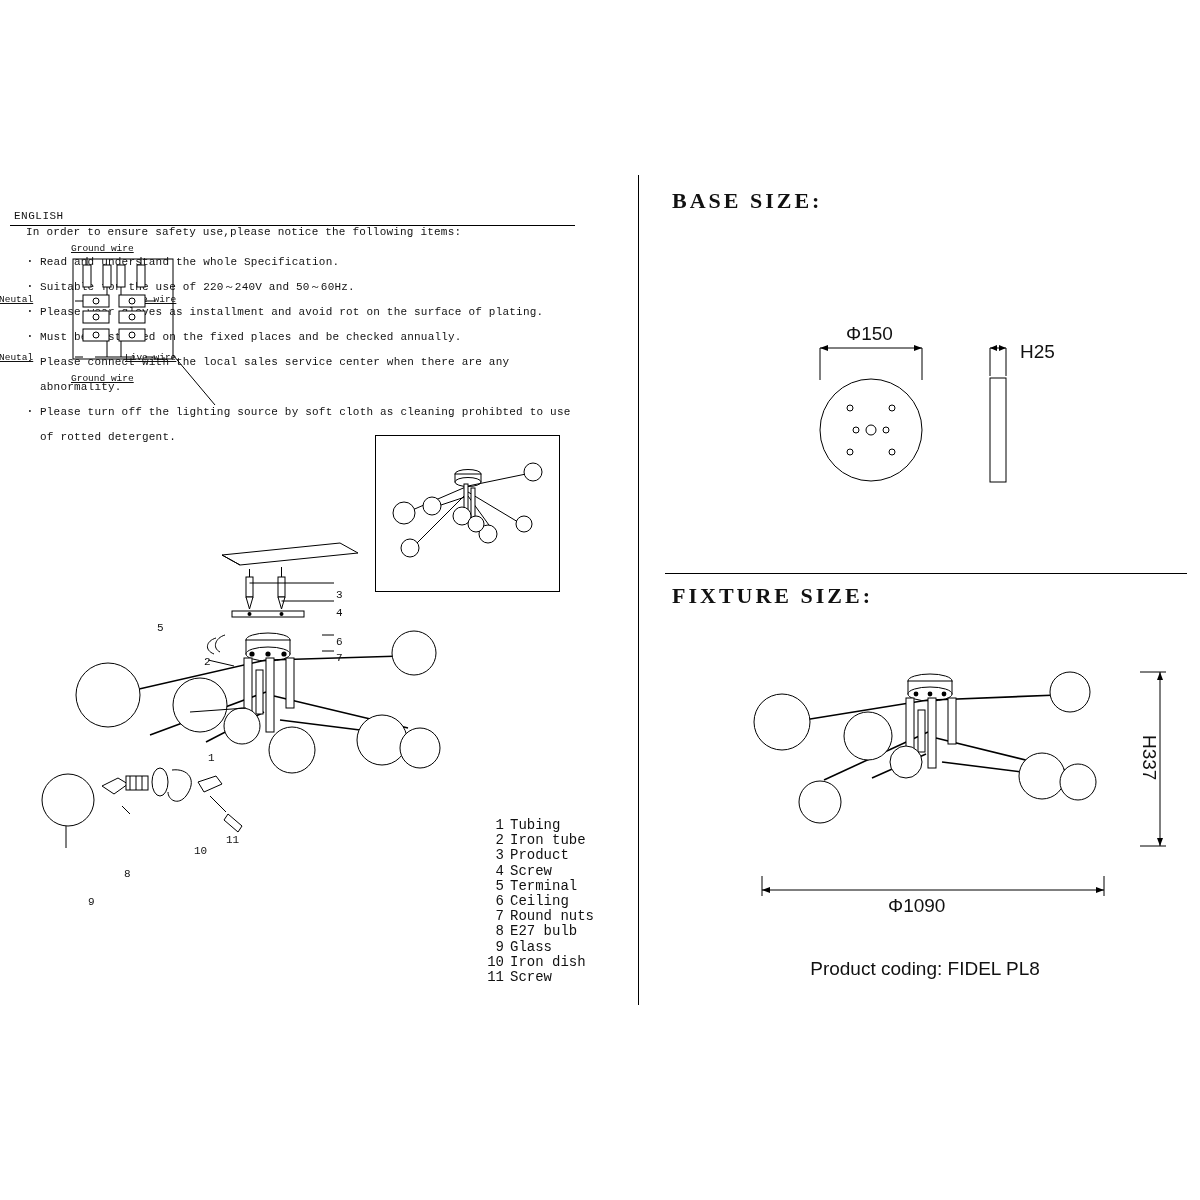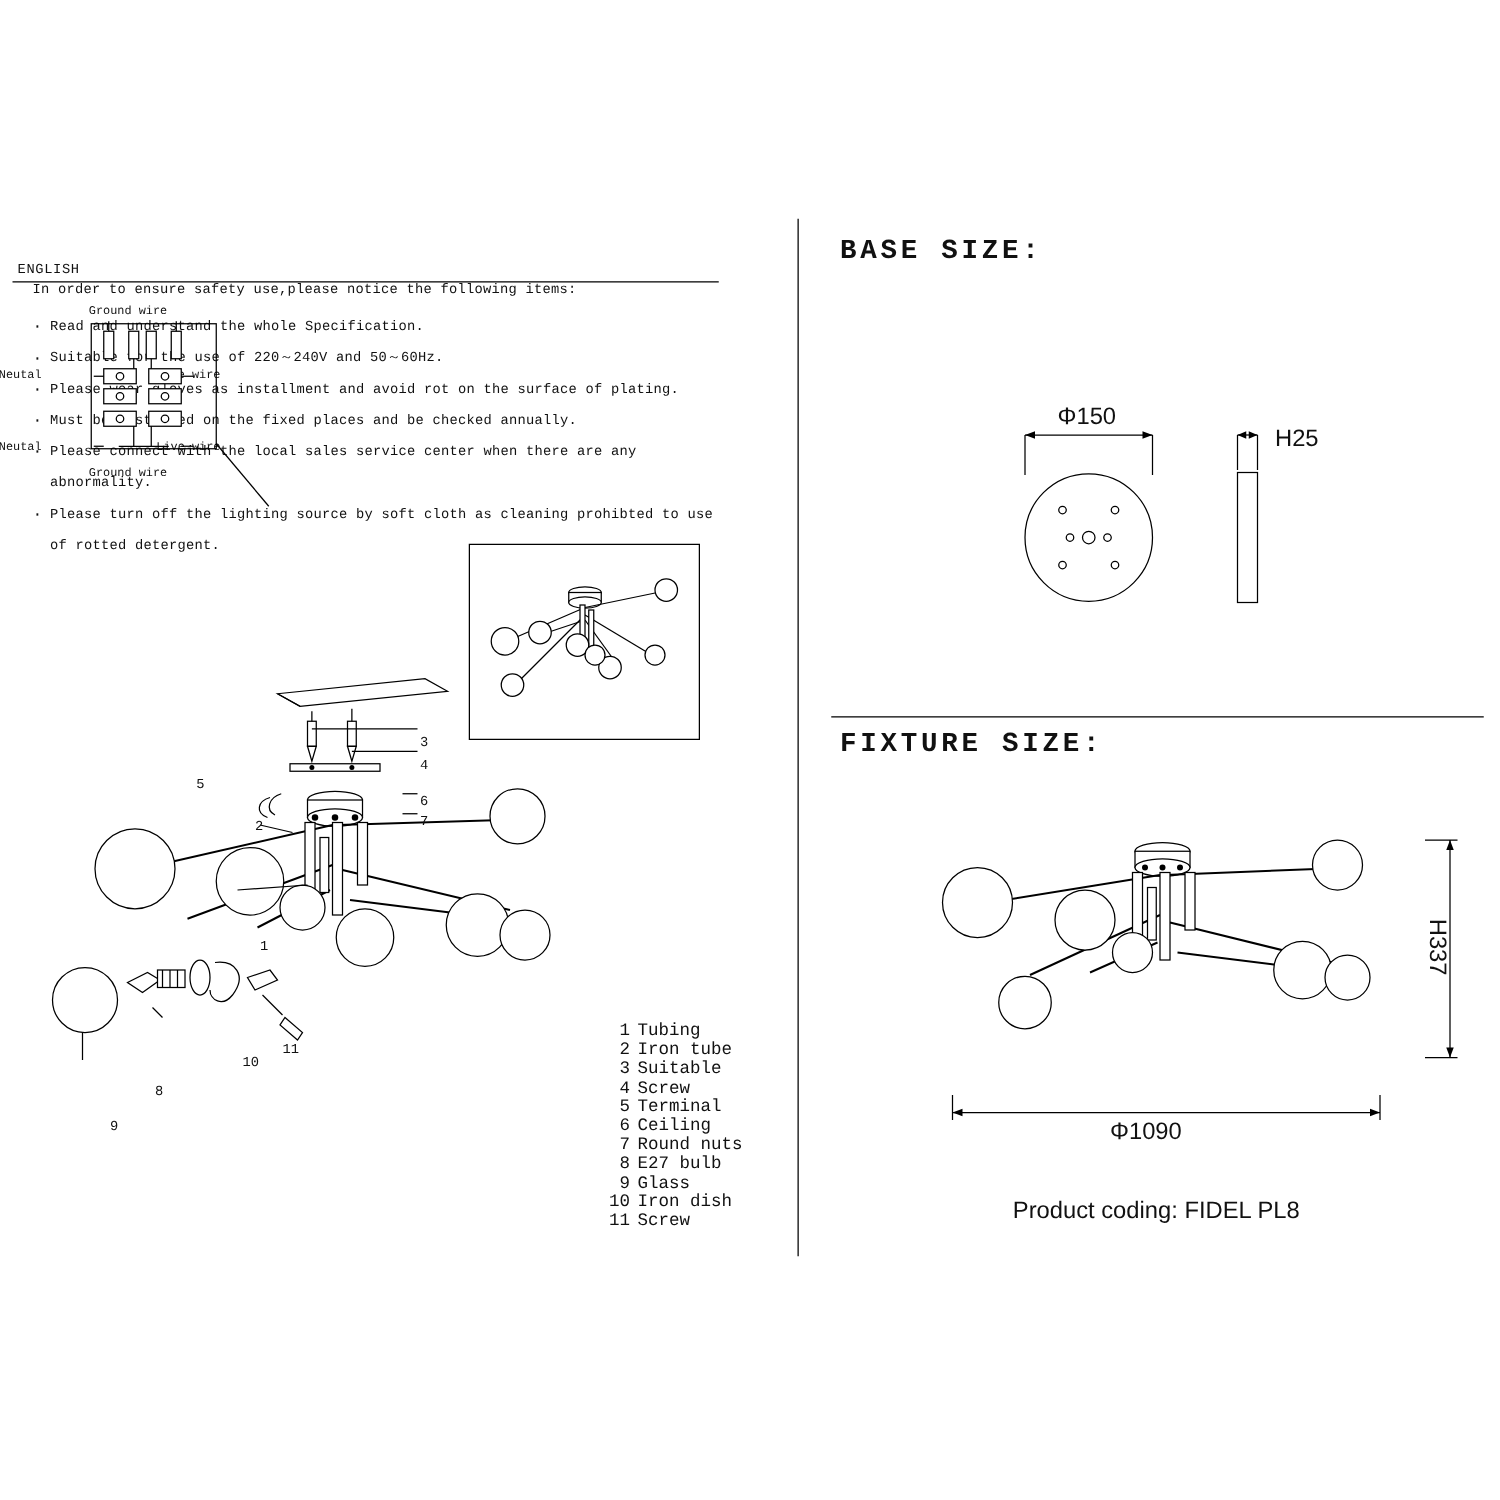--- a/index.html
+++ b/index.html
@@ -18,37 +18,37 @@
   .lang{font-size:11px;letter-spacing:.5px;margin-left:4px;}
   .rule{height:1px;background:#000;width:565px;margin:3px 0 0 0;}
   .spec-title{font-size:12px;text-align:center;margin:8px 0 10px 0;letter-spacing:.5px;}
   .lead{font-size:11px;margin:0 0 12px 16px;letter-spacing:.2px;}
   .bullets{list-style:none;margin:0;padding:0 0 0 16px;}
   .bullets li{font-size:11px;line-height:25px;letter-spacing:.2px;position:relative;padding-left:14px;}
   .bullets li:before{content:"·";position:absolute;left:0;top:-1px;font-size:13px;}
 
   
   .wire-box{position:absolute;left:55px;top:245px;width:150px;height:130px;}
-  .wire-label{position:absolute;font-size:9.5px;white-space:nowrap;}
+  .wire-label{position:absolute;font-size:9.5px;white-space:nowrap;text-decoration:underline;}
 
   .wirelist{position:absolute;left:48px;top:398px;font-size:10px;line-height:14px;white-space:nowrap;}
 
   
   .inset{position:absolute;left:375px;top:435px;width:183px;height:155px;border:1px solid #000;}
 
   
   .legend{position:absolute;left:484px;top:818px;font-size:14px;line-height:15.2px;}
   .legend .num{display:inline-block;width:20px;text-align:right;margin-right:6px;}
 
   
   .cn{position:absolute;font-size:11px;}
 
   
   .vsep{position:absolute;left:638px;top:175px;width:1px;height:830px;background:#000;}
-  .sec-title{font-family:Liberation Mono, monospace;font-weight:bold;font-size:22px;letter-spacing:3px;}
+  .sec-title{font-family:Liberation Serif, serif;font-weight:bold;font-size:22px;letter-spacing:3px;}
   .hsep{position:absolute;left:665px;top:573px;width:522px;height:1px;background:#000;}
   .dimtxt{font-family:"Liberation Sans",sans-serif;font-size:19px;text-align:right;}
   .prodcode{position:absolute;left:665px;top:958px;width:520px;text-align:center;
             font-family:"Liberation Sans",sans-serif;font-size:19px;}
 
   svg{display:block;overflow:visible;}
   .ln{stroke:#000;fill:none;stroke-width:1;}
   .ln2{stroke:#000;fill:none;stroke-width:1.6;}
   .fillw{fill:#fff;stroke:#000;stroke-width:1;}
   .fillb{fill:#000;}
@@ -227,21 +227,21 @@
   <span class="cn" style="left:336px;top:636px;">6</span>
   <span class="cn" style="left:336px;top:652px;">7</span>
   <span class="cn" style="left:124px;top:868px;">8</span>
   <span class="cn" style="left:88px;top:896px;">9</span>
   <span class="cn" style="left:194px;top:845px;">10</span>
   <span class="cn" style="left:226px;top:834px;">11</span>
 
   <div class="legend">
     <div><span class="num">1</span><span>Tubing</span></div>
     <div><span class="num">2</span><span>Iron tube</span></div>
-    <div><span class="num">3</span><span>Suitable</span></div>
+    <div><span class="num">3</span><span>Product</span></div>
     <div><span class="num">4</span><span>Screw</span></div>
     <div><span class="num">5</span><span>Terminal</span></div>
     <div><span class="num">6</span><span>Ceiling</span></div>
     <div><span class="num">7</span><span>Round nuts</span></div>
     <div><span class="num">8</span><span>E27 bulb</span></div>
     <div><span class="num">9</span><span>Glass</span></div>
     <div><span class="num">10</span><span>Iron dish</span></div>
     <div><span class="num">11</span><span>Screw</span></div>
   </div>
 

